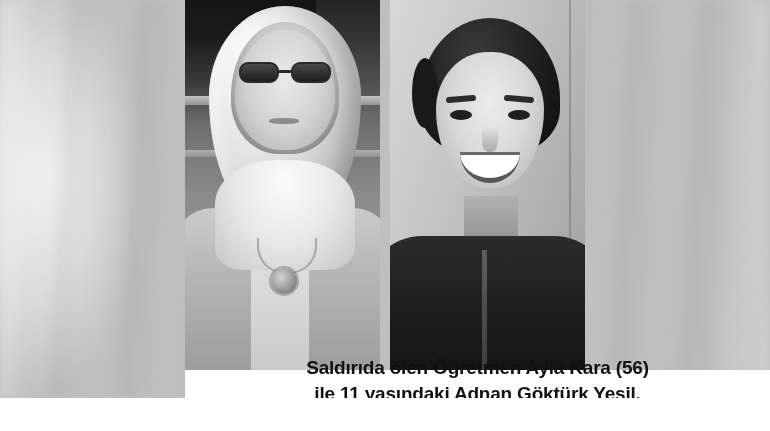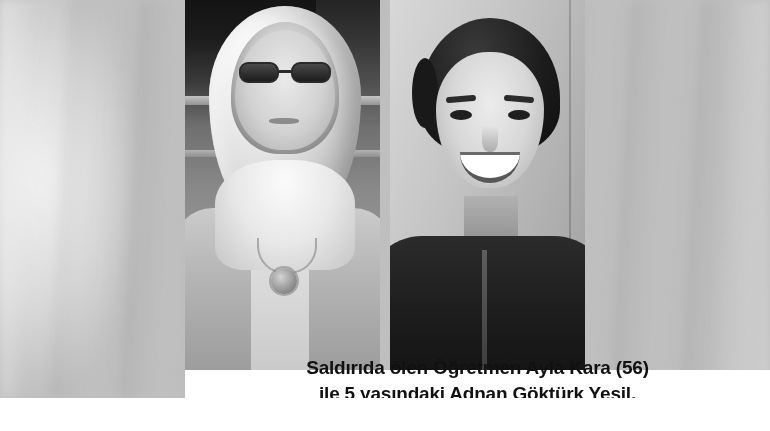--- a/index.html
+++ b/index.html
@@ -417,16 +417,16 @@
     <div class="pr-eye r"></div>
     <div class="pr-nose"></div>
     <div class="pr-smile"></div>
   </div>
 
   <div class="caption-left-bar"></div>
   <div class="caption-underline"></div>
 
   <div class="caption">
     <div class="caption-line">Saldırıda ölen Öğretmen Ayla Kara (56)</div>
-    <div class="caption-line">ile 5 yaşındaki Adnan Göktürk Yeşil.</div>
+    <div class="caption-line">ile 11 yaşındaki Adnan Göktürk Yeşil.</div>
   </div>
 
 </div>
 
 </body></html>

